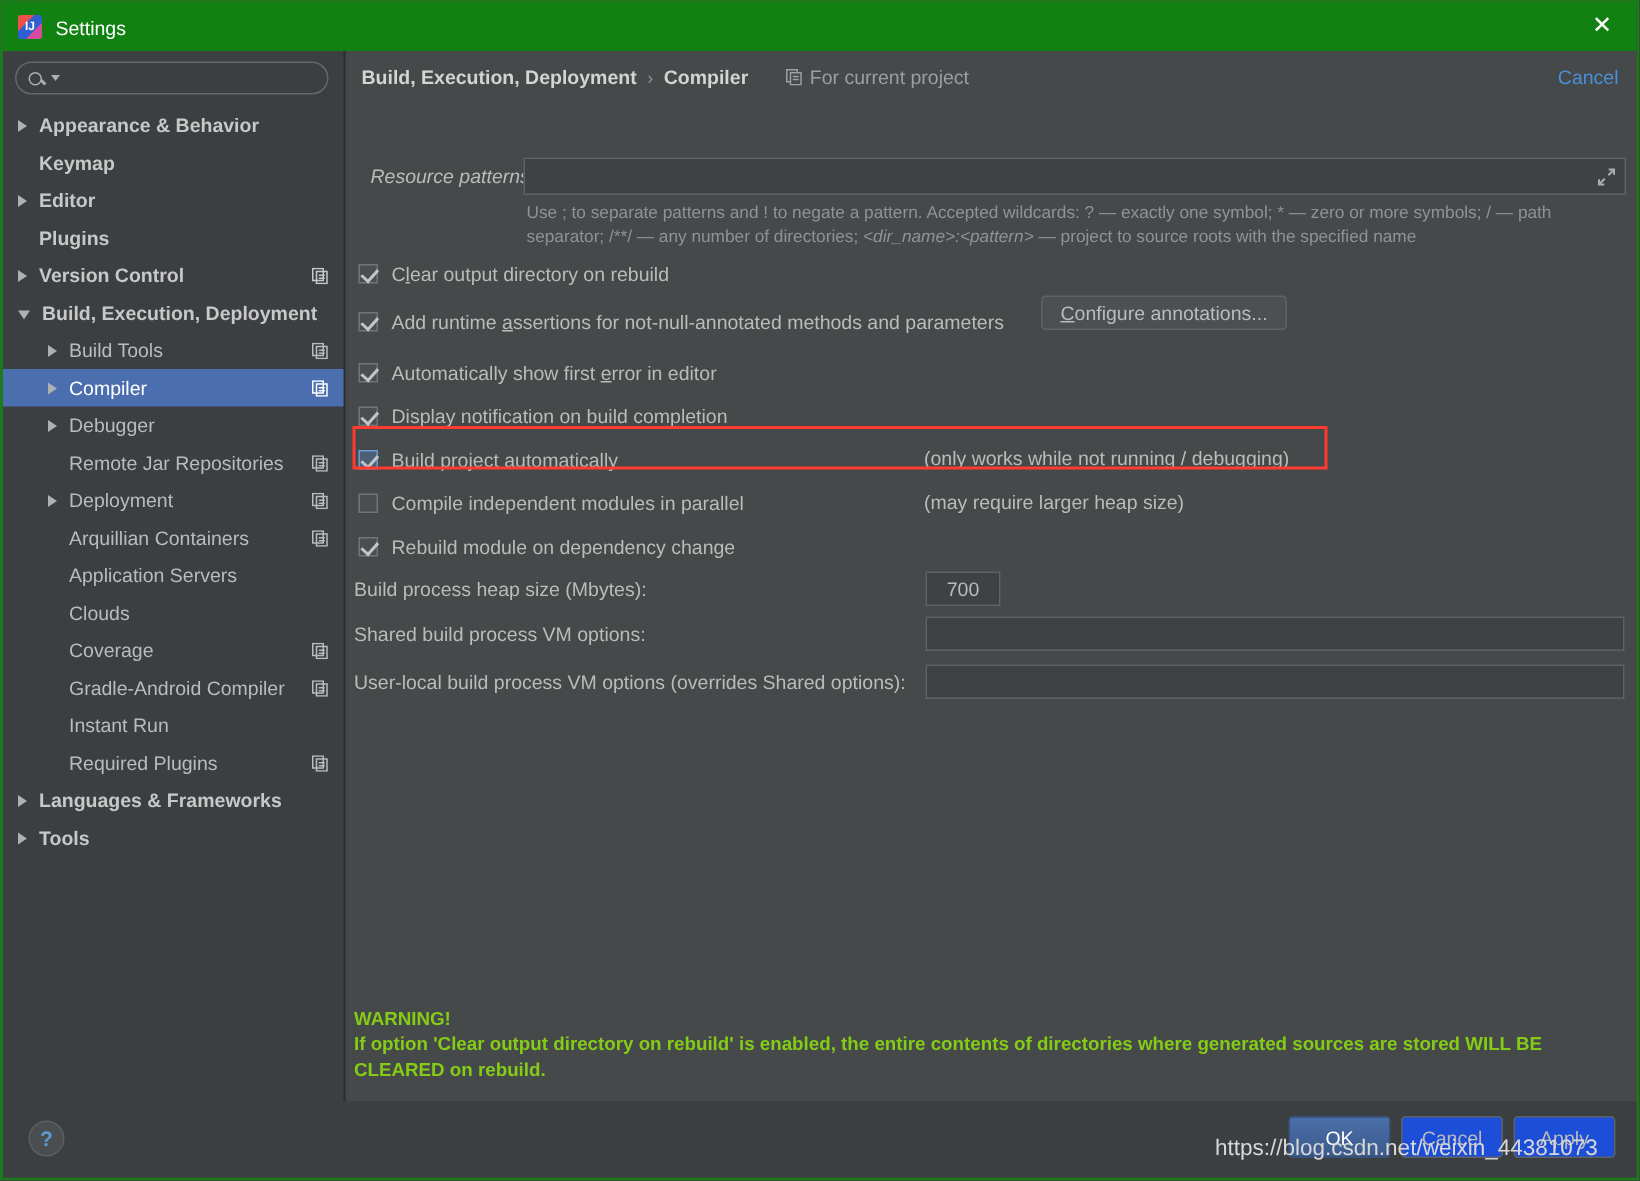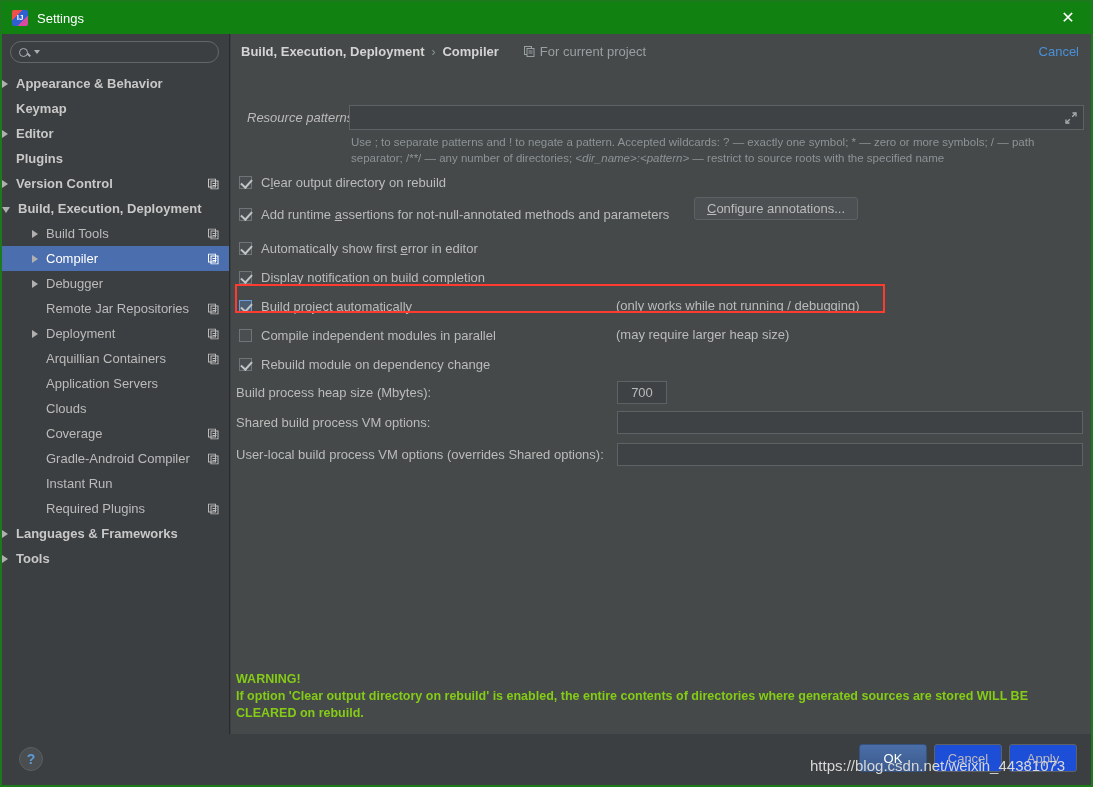--- a/index.html
+++ b/index.html
@@ -74,21 +74,21 @@
     border-top: 4px solid #a9b0b4;
   }
 
   .tree { margin-top: 8px; }
   .tree-row {
     height: 25px; display: flex; align-items: center;
     color: #bbbbbb; font-size: 13px; cursor: default;
     position: relative; padding-right: 8px;
   }
   .tree-row.selected { background: #4b6eaf; color: #ffffff; }
-  .tree-row.lvl0 { font-weight: bold; color: #c8c8c8; }
+  .tree-row.lvl0 { padding-left: 10px; font-weight: bold; color: #c8c8c8; }
   .tree-row.lvl1 { padding-left: 30px; }
   .arrow {
     width: 0; height: 0; flex: 0 0 auto; margin-right: 8px;
     border-top: 4.5px solid transparent; border-bottom: 4.5px solid transparent;
     border-left: 6px solid #b0b0b0;
   }
   .arrow.down {
     border-left: 4.5px solid transparent; border-right: 4.5px solid transparent;
     border-top: 6px solid #b0b0b0; border-bottom: 0;
     margin-top: 2px;
@@ -410,21 +410,21 @@
           <path d="M12.7 3.3 L9.2 6.8" stroke="#a9aeb0" stroke-width="1.3"></path>
           <path d="M6.5 13 H3 V9.5" fill="none" stroke="#a9aeb0" stroke-width="1.3"></path>
           <path d="M3.3 12.7 L6.8 9.2" stroke="#a9aeb0" stroke-width="1.3"></path>
         </svg>
       </span>
     </div>
 
     <div class="hint">
       <div>Use ; to separate patterns and ! to negate a pattern. Accepted wildcards: ? — exactly one symbol; * — zero or more symbols; / — path</div>
       <div>
-        <span>separator; /**/ — any number of directories;  </span><i>&lt;dir_name&gt;:&lt;pattern&gt;</i><span> — restrict to source roots with the specified name</span>
+        <span>separator; /**/ — any number of directories;  </span><i>&lt;dir_name&gt;:&lt;pattern&gt;</i><span> — project to source roots with the specified name</span>
       </div>
     </div>
 
     <div id="checkboxes">
         <div class="cb-row" style="top: 138px;">
           <span class="cb checked"></span>
           <span class="cb-label"><span>C</span><span class="mn">l</span><span>ear output directory on rebuild</span></span>
         </div>
         <div class="cb-row" style="top: 170px;">
           <span class="cb checked"></span>

